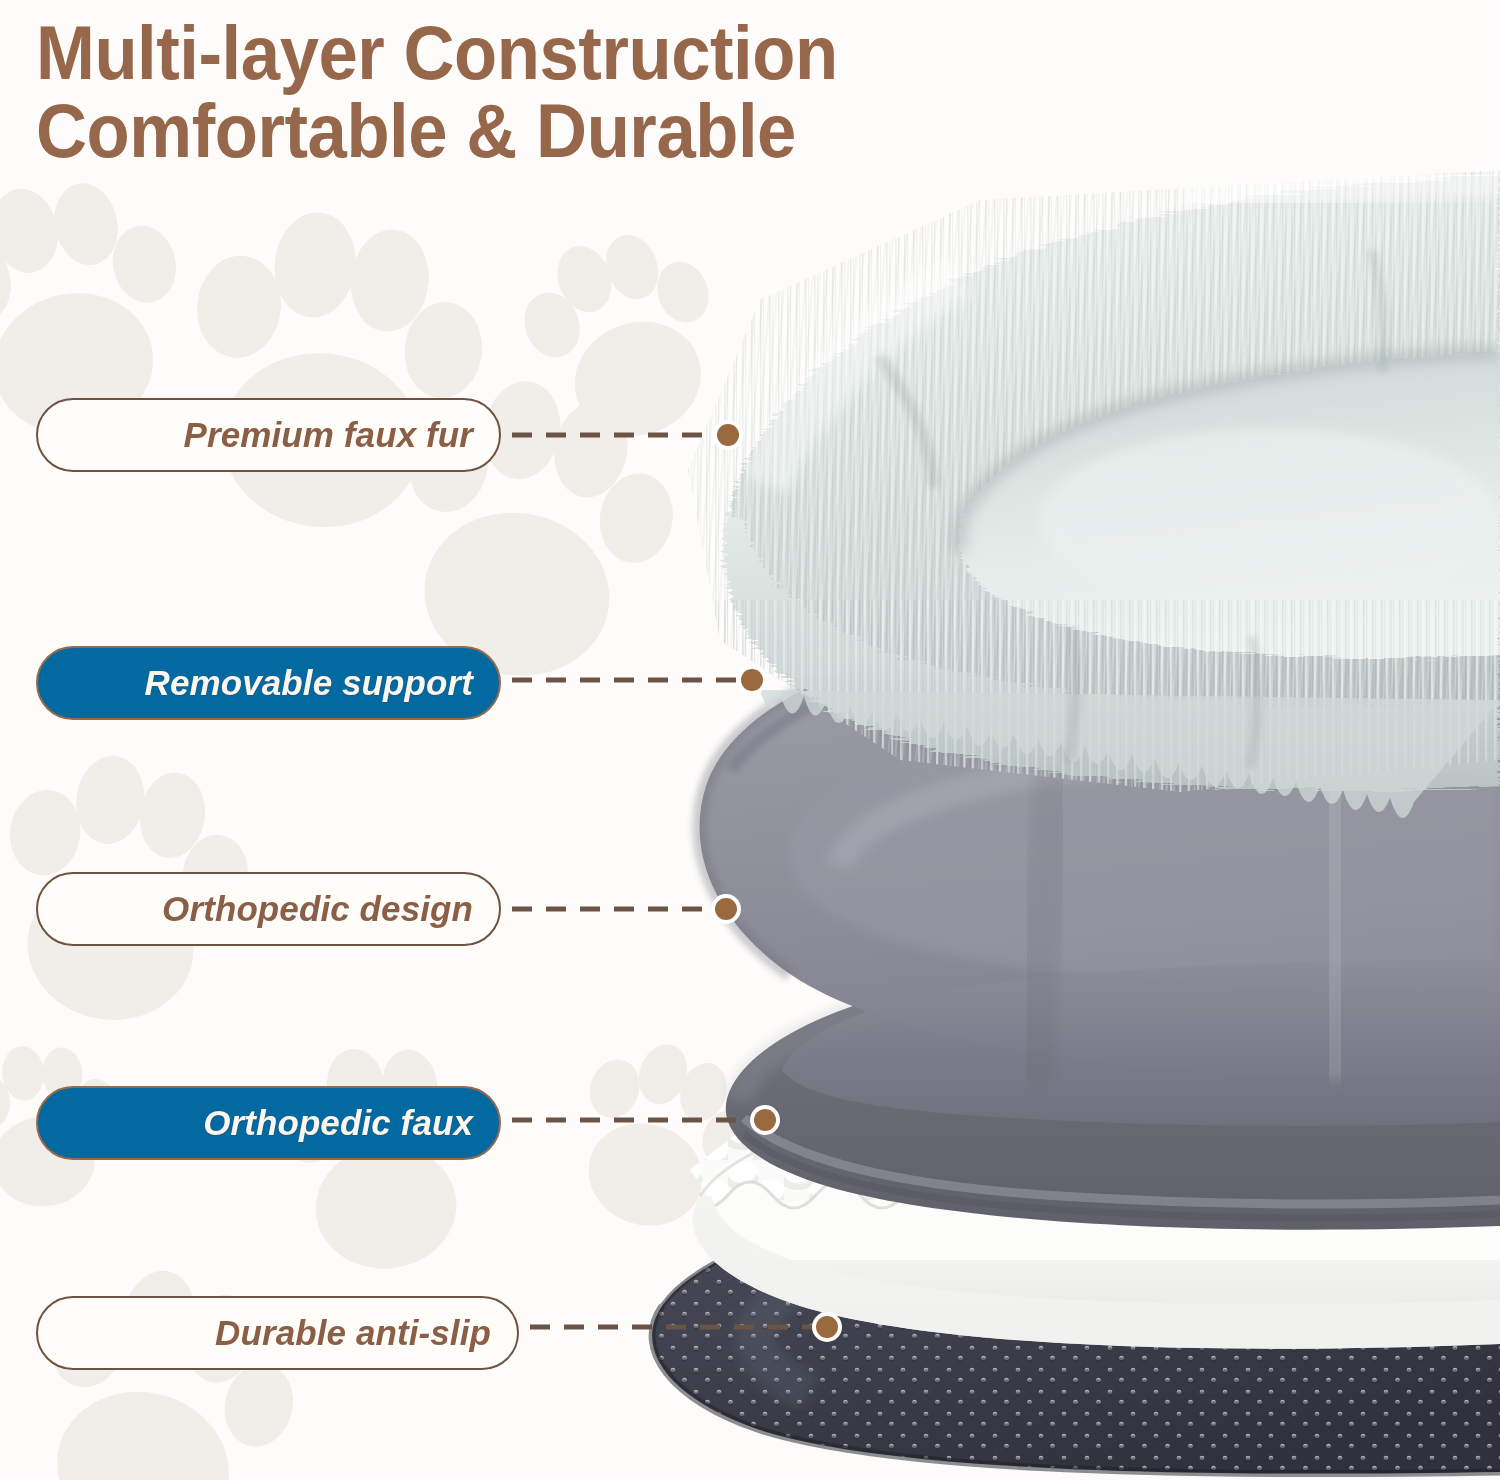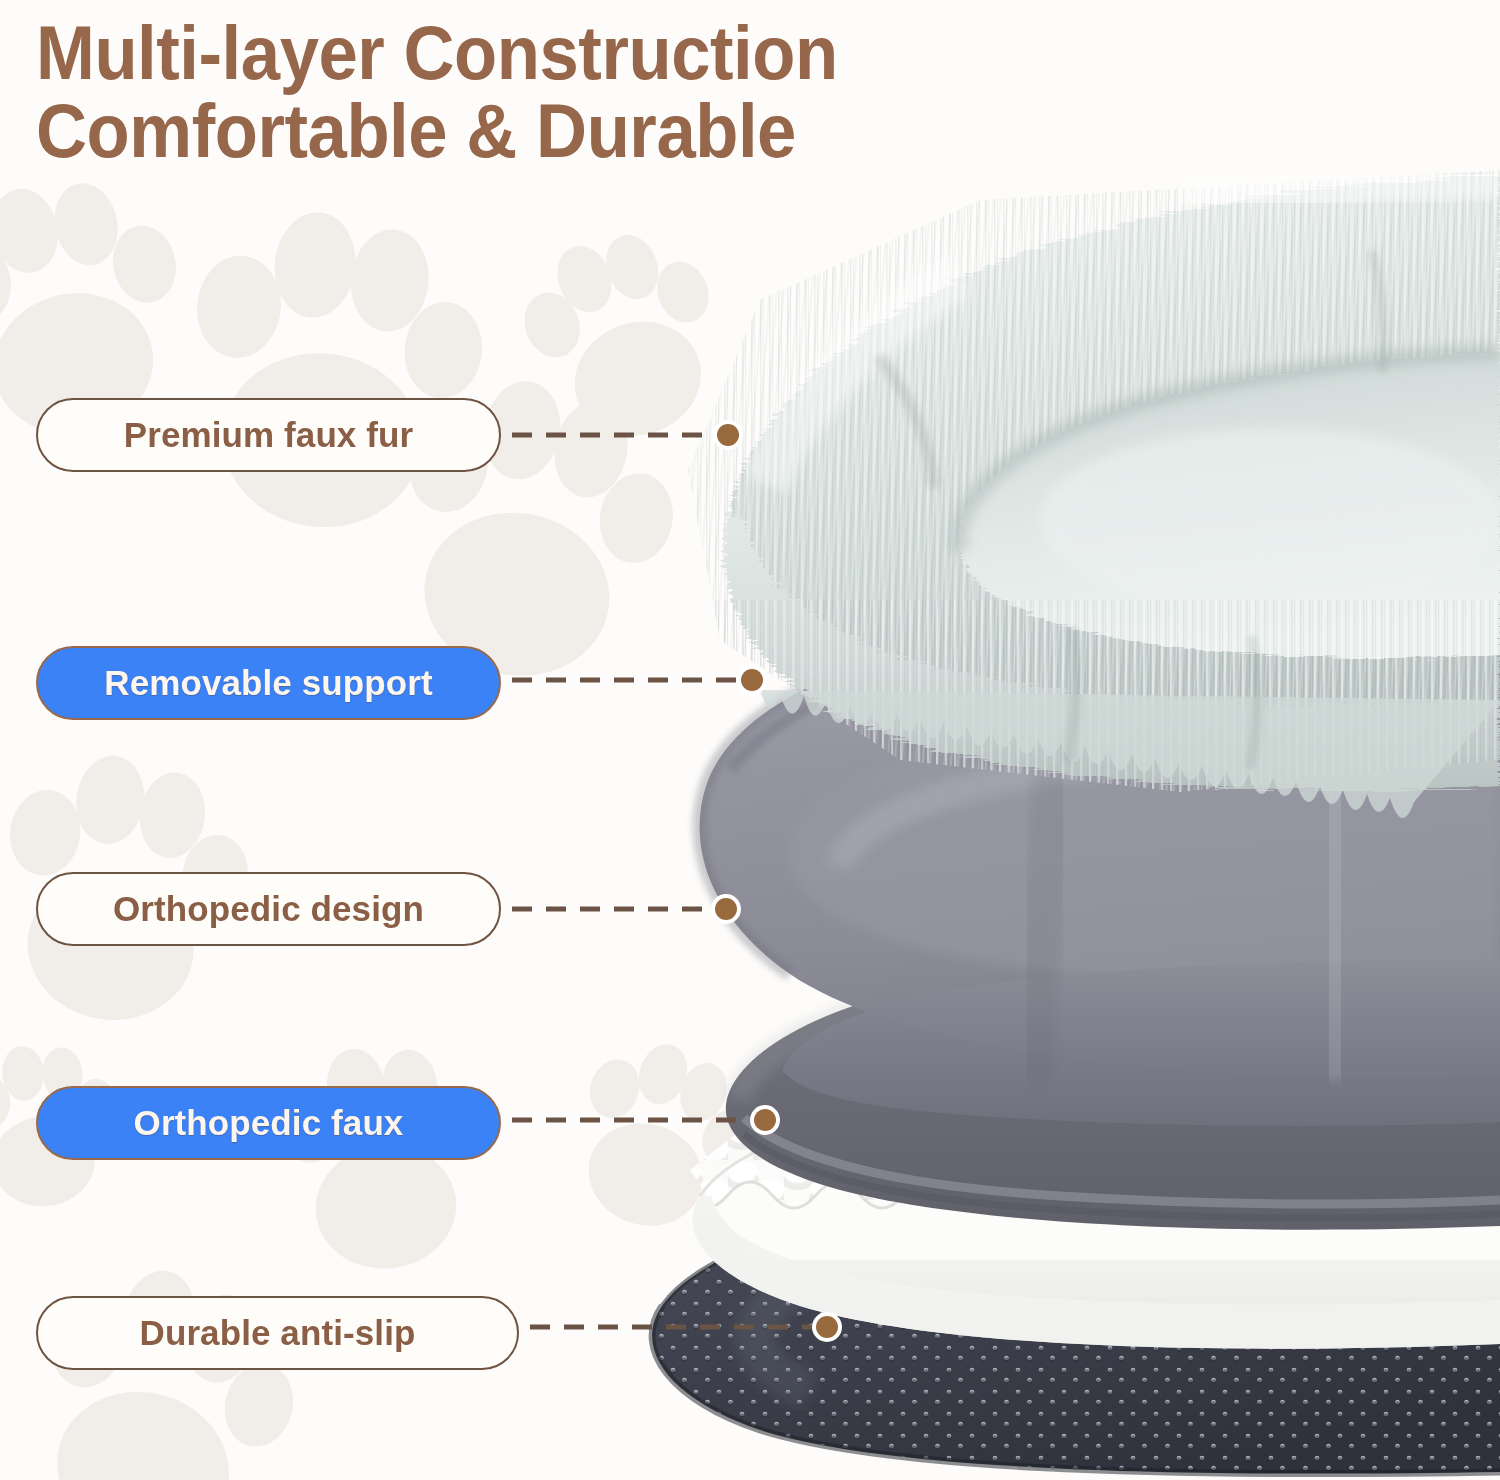--- a/index.html
+++ b/index.html
@@ -29,37 +29,38 @@
     white-space:pre;
     text-shadow:0 1px 0 rgba(255,255,255,.5);
   }
 
   
   #connectors { position:absolute; inset:0; width:1500px; height:1480px; z-index:4; pointer-events:none; }
 
   
   .pill {
     position:absolute; z-index:5;
-    display:flex; align-items:center; justify-content:center;
+    display:flex; align-items:center; justify-content:flex-end;
     border-radius:999px;
     height:74px;
     font-size:35px;
     font-weight:700;
     letter-spacing:.1px;
     white-space:nowrap;
     padding:0 26px;
+    font-style:italic;
   }
   .pill.outline {
     background:#fffdfa;
     border:2.5px solid #6d5341;
     color:#8a5f45;
     text-shadow:0 1px 0 rgba(255,255,255,.85);
   }
   .pill.filled {
-    background:#3b82f6;
+    background:#0369a1;
     color:#fdf6ef;
     border:2.5px solid #99694c;
     text-shadow:0 1px 1px rgba(90,55,35,.35);
   }
 
   .p1 { left:36px; top:398px; width:465px; }
   .p2 { left:36px; top:646px; width:465px; }
   .p3 { left:36px; top:872px; width:465px; }
   .p4 { left:36px; top:1086px; width:465px; }
   .p5 { left:36px; top:1296px; width:483px; }

